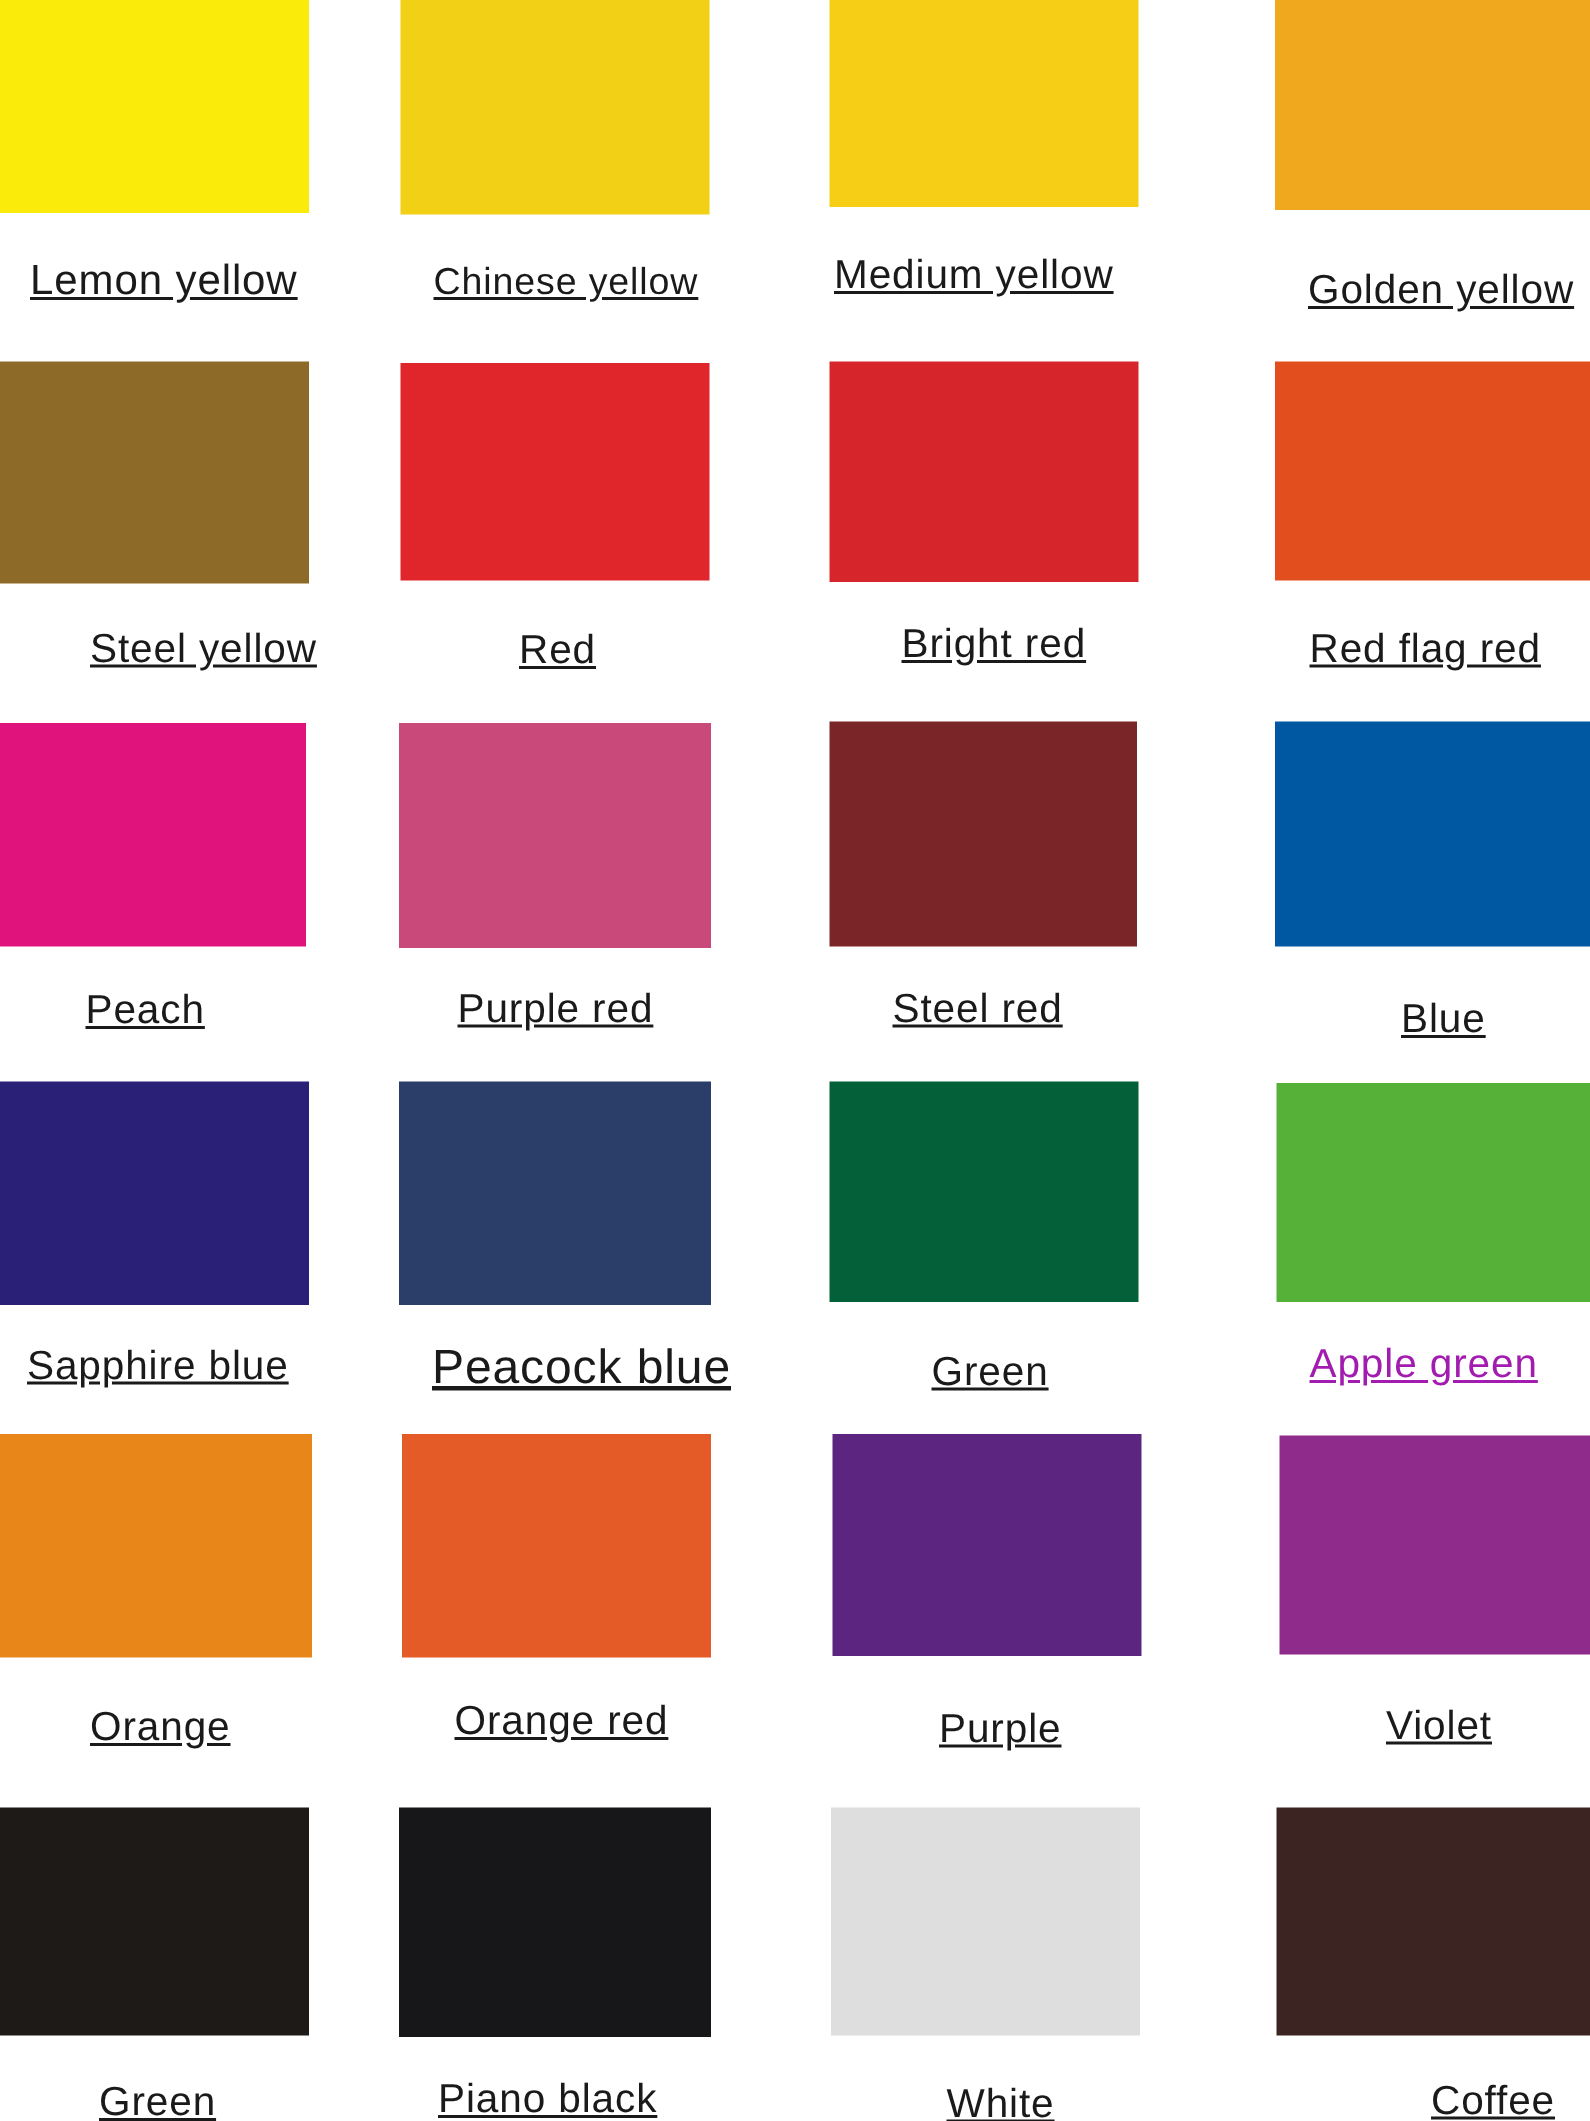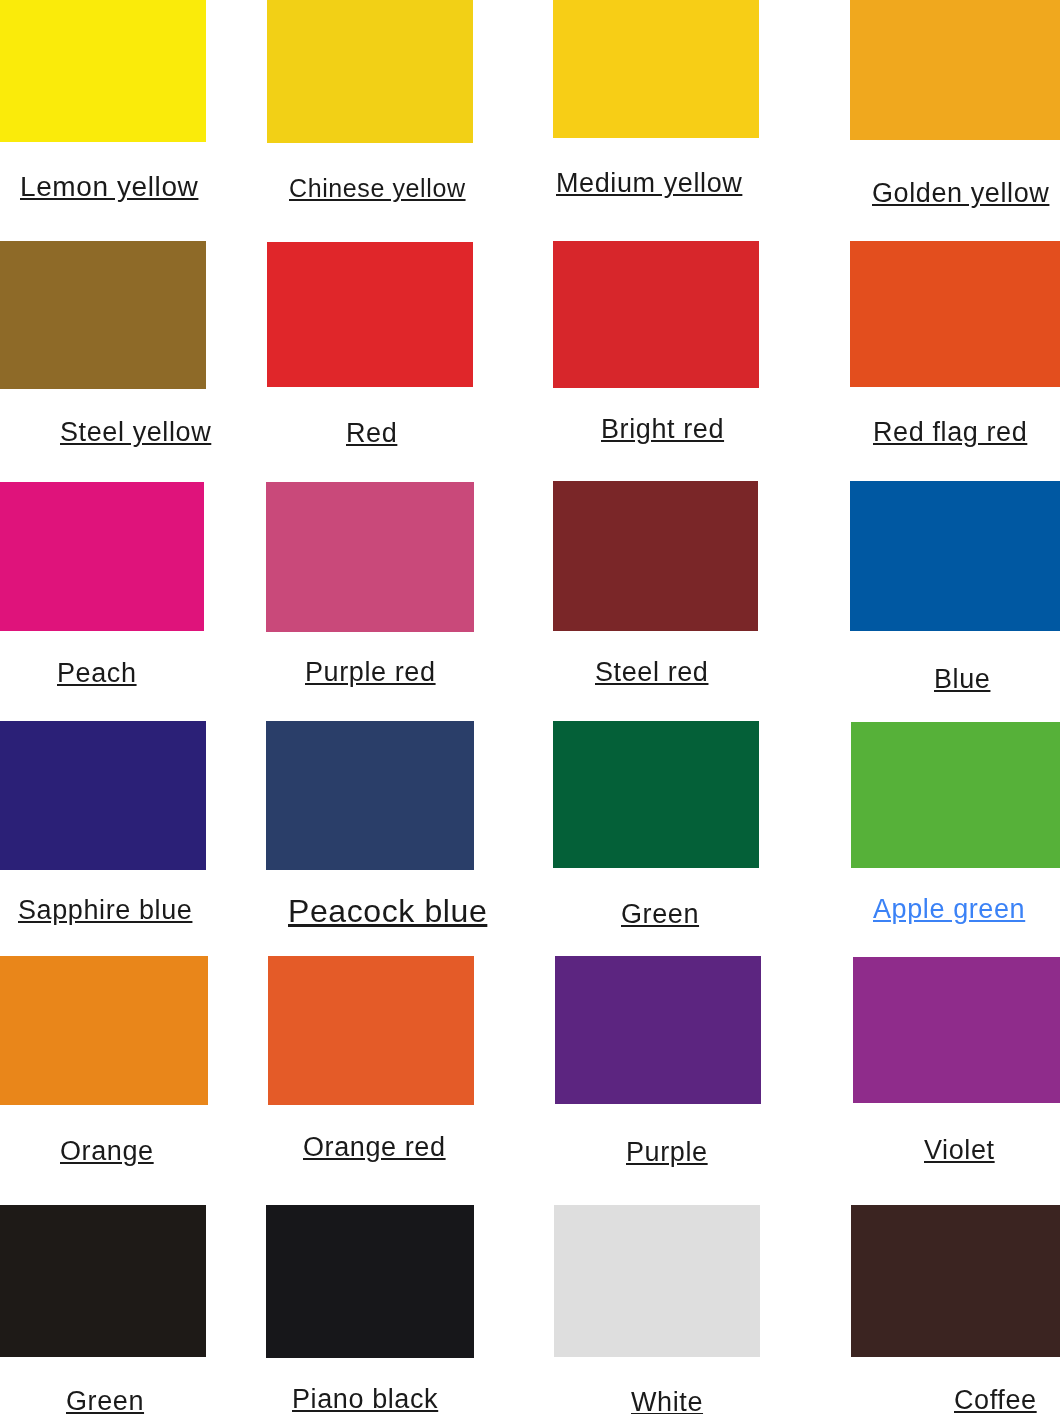--- a/index.html
+++ b/index.html
@@ -103,21 +103,21 @@
     <div class="swatch-cell" style="left: 0px; top: 0px;">
       <div class="swatch-chip" style="position: absolute; left: 266px; top: 721px; width: 208px; height: 149px; background: rgb(42, 62, 105);"></div>
       <div class="swatch-label" style="left: 288px; top: 895px; font-size: 32px; color: rgb(26, 26, 26);">Peacock blue</div>
     </div>
     <div class="swatch-cell" style="left: 0px; top: 0px;">
       <div class="swatch-chip" style="position: absolute; left: 553px; top: 721px; width: 206px; height: 147px; background: rgb(4, 96, 56);"></div>
       <div class="swatch-label" style="left: 621px; top: 901px; font-size: 27px; color: rgb(26, 26, 26);">Green</div>
     </div>
     <div class="swatch-cell" style="left: 0px; top: 0px;">
       <div class="swatch-chip" style="position: absolute; left: 851px; top: 722px; width: 214px; height: 146px; background: rgb(86, 177, 57);"></div>
-      <div class="swatch-label" style="left: 873px; top: 896px; font-size: 27px; color: #3b82f6;">Apple green</div>
+      <div class="swatch-label" style="left: 873px; top: 896px; font-size: 27px; color: #a21caf;">Apple green</div>
     </div>
     <div class="swatch-cell" style="left: 0px; top: 0px;">
       <div class="swatch-chip" style="position: absolute; left: -6px; top: 956px; width: 214px; height: 149px; background: rgb(233, 134, 26);"></div>
       <div class="swatch-label" style="left: 60px; top: 1138px; font-size: 27px; color: rgb(26, 26, 26);">Orange</div>
     </div>
     <div class="swatch-cell" style="left: 0px; top: 0px;">
       <div class="swatch-chip" style="position: absolute; left: 268px; top: 956px; width: 206px; height: 149px; background: rgb(228, 91, 40);"></div>
       <div class="swatch-label" style="left: 303px; top: 1134px; font-size: 27px; color: rgb(26, 26, 26);">Orange red</div>
     </div>
     <div class="swatch-cell" style="left: 0px; top: 0px;">

